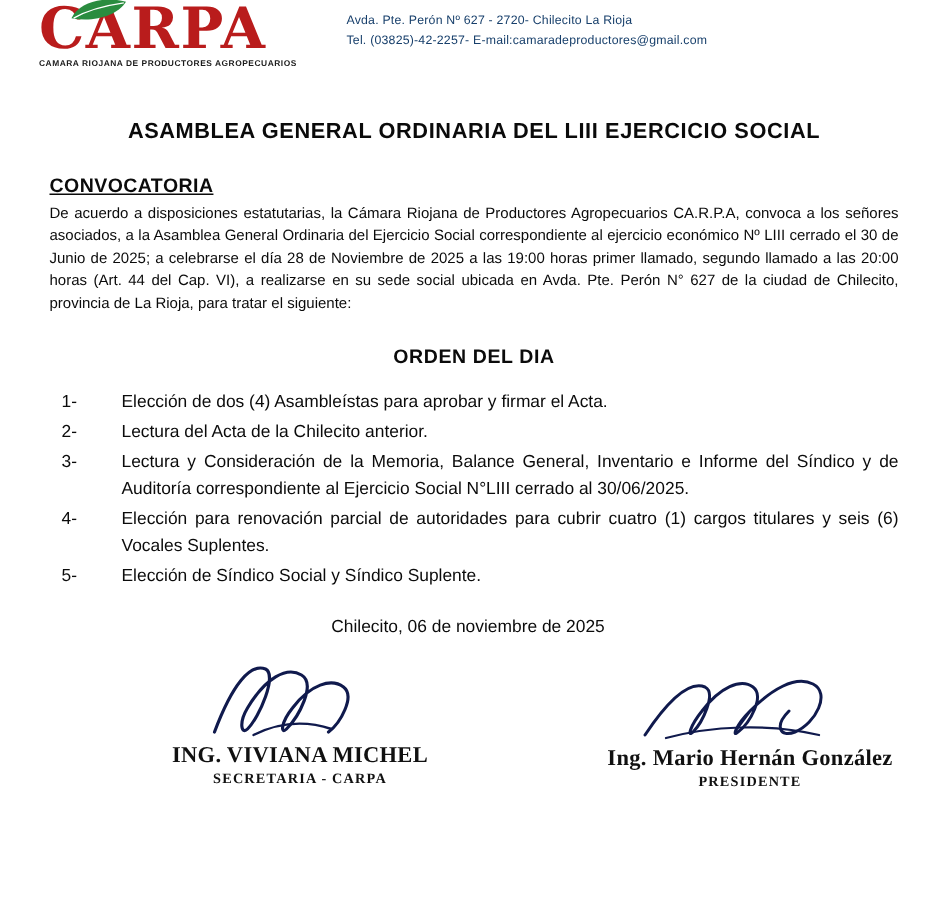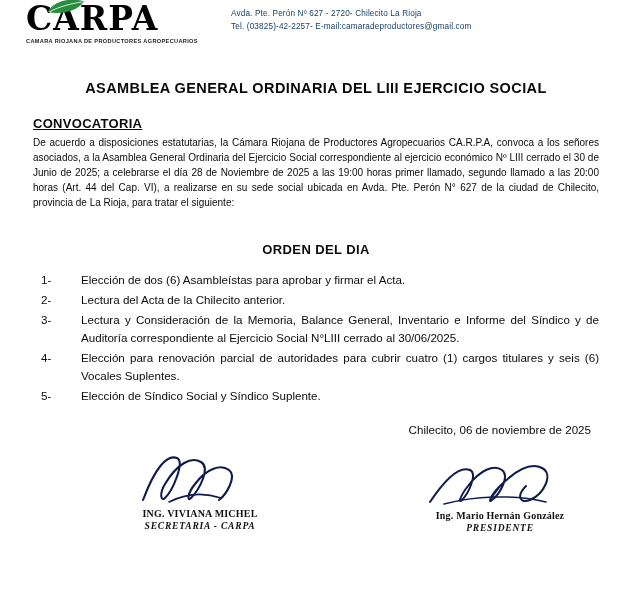--- a/index.html
+++ b/index.html
@@ -27,24 +27,24 @@
   }
   .logo-block {
     width: 205px;
     flex: 0 0 205px;
     padding-left: 18px;
     padding-top: 1px;
   }
   .logo-word {
     font-family: "DejaVu Serif", serif;
     font-weight: bold;
-    font-size: 33px;
+    font-size: 38px;
     line-height: 32px;
     letter-spacing: 1px;
-    color: #000000;
+    color: #b91c1c;
     position: relative;
     display: inline-block;
   }
   .logo-word .leaf {
     position: absolute;
     left: 20px;
     top: -4px;
     width: 44px;
     height: 16px;
   }
@@ -91,21 +91,21 @@
     text-align: justify;
     font-size: 10px;
     line-height: 15px;
     margin-top: 4px;
     text-indent: 0;
   }
   .orden {
     text-align: center;
     font-weight: bold;
     font-size: 13px;
-    margin-top: 32px;
+    margin-top: 20px;
     letter-spacing: 0.4px;
   }
   ol.items {
     list-style: none;
     margin: 14px 0 0 0;
     padding: 0;
   }
   ol.items li {
     display: flex;
     font-size: 11.6px;
@@ -115,21 +115,21 @@
   ol.items li .num {
     width: 48px;
     flex: 0 0 48px;
     padding-left: 8px;
   }
   ol.items li .txt {
     flex: 1;
     text-align: justify;
   }
   .place-date {
-    text-align: right;
+    text-align: center;
     font-size: 11.6px;
     margin-top: 18px;
     padding-right: 8px;
   }
 
   
   .signatures {
     position: relative;
     height: 110px;
     margin-top: 8px;
@@ -137,32 +137,31 @@
   .sig {
     position: absolute;
     text-align: center;
     width: 200px;
   }
   .sig-left { left: 100px; top: 6px; }
   .sig-right { left: 400px; top: 14px; }
   .sig-name {
     font-family: "Liberation Serif", serif;
     font-weight: bold;
-    font-size: 10px;
+    font-size: 15px;
     color: #111;
     letter-spacing: 0.2px;
   }
   .sig-role {
     font-family: "Liberation Serif", serif;
     font-weight: bold;
     font-size: 9.5px;
     color: #111;
     letter-spacing: 0.8px;
     margin-top: 2px;
-    font-style: italic;
   }
   .scribble {
     display: block;
     margin: 0 auto;
   }
 </style>
 </head>
 <body>
 
 <div class="header">
@@ -191,21 +190,21 @@
 
   <div class="subtitle">CONVOCATORIA</div>
 
   <div class="para">De acuerdo a disposiciones estatutarias, la Cámara Riojana de Productores Agropecuarios CA.R.P.A, convoca a los señores asociados, a la Asamblea General Ordinaria del Ejercicio Social correspondiente al ejercicio económico Nº LIII cerrado el 30 de Junio de 2025; a celebrarse el día 28 de Noviembre de 2025 a las 19:00 horas primer llamado, segundo llamado a las 20:00 horas (Art. 44 del Cap. VI), a realizarse en su sede social ubicada en Avda. Pte. Perón N° 627 de la ciudad de Chilecito, provincia de La Rioja, para tratar el siguiente:</div>
 
   <div class="orden">ORDEN DEL DIA</div>
 
   <ol class="items">
     <li>
       <span class="num">1-</span>
-      <span class="txt">Elección de dos (6) Asambleístas para aprobar y firmar el Acta.</span>
+      <span class="txt">Elección de dos (4) Asambleístas para aprobar y firmar el Acta.</span>
     </li>
     <li>
       <span class="num">2-</span>
       <span class="txt">Lectura del Acta de la Chilecito anterior.</span>
     </li>
     <li>
       <span class="num">3-</span>
       <span class="txt">Lectura y Consideración de la Memoria, Balance General, Inventario e Informe del Síndico y de Auditoría correspondiente al Ejercicio Social N°LIII cerrado al 30/06/2025.</span>
     </li>
     <li>

